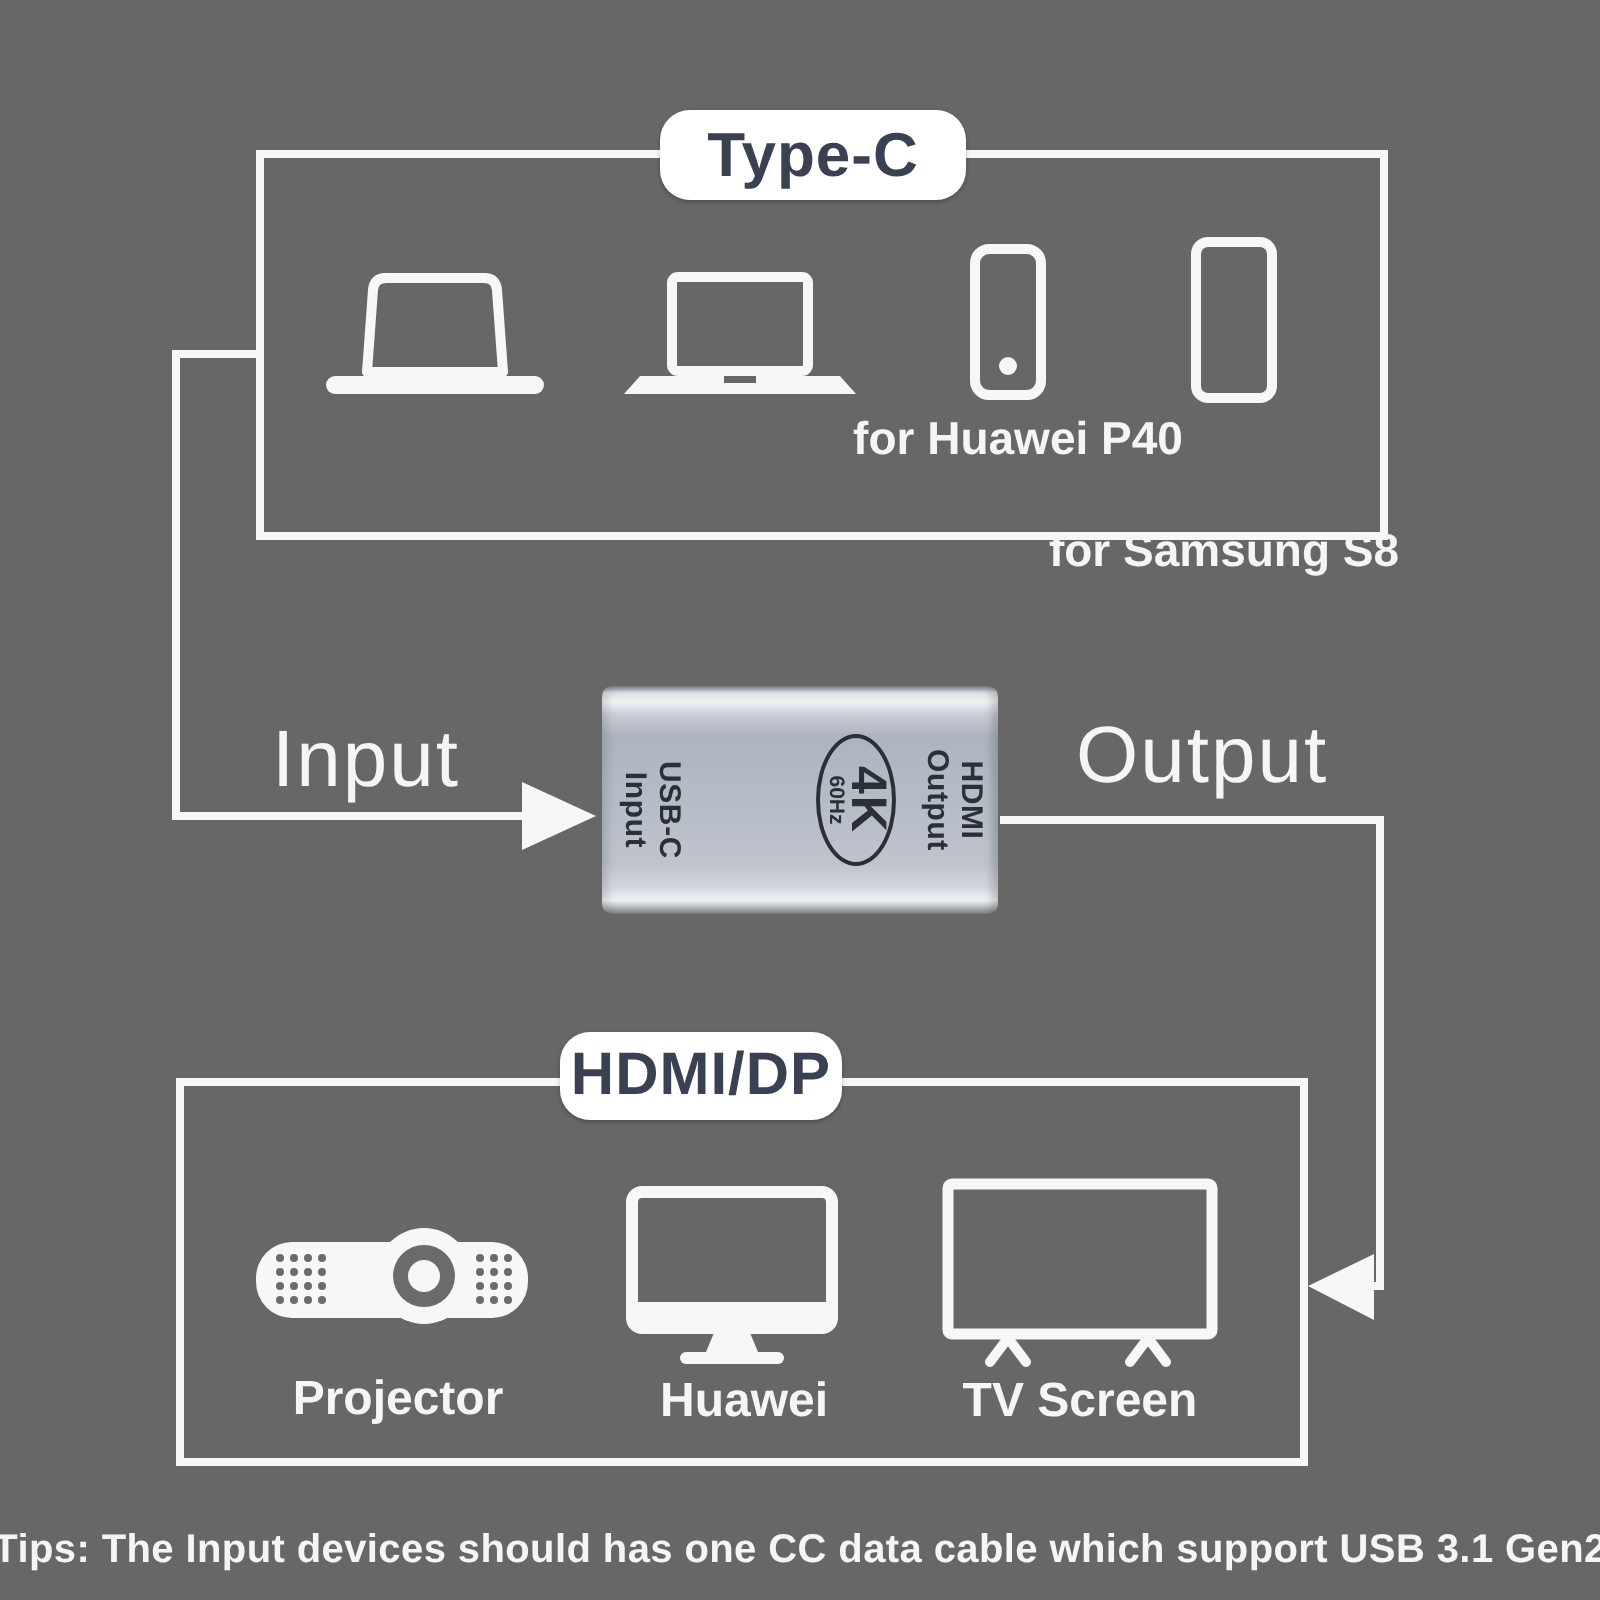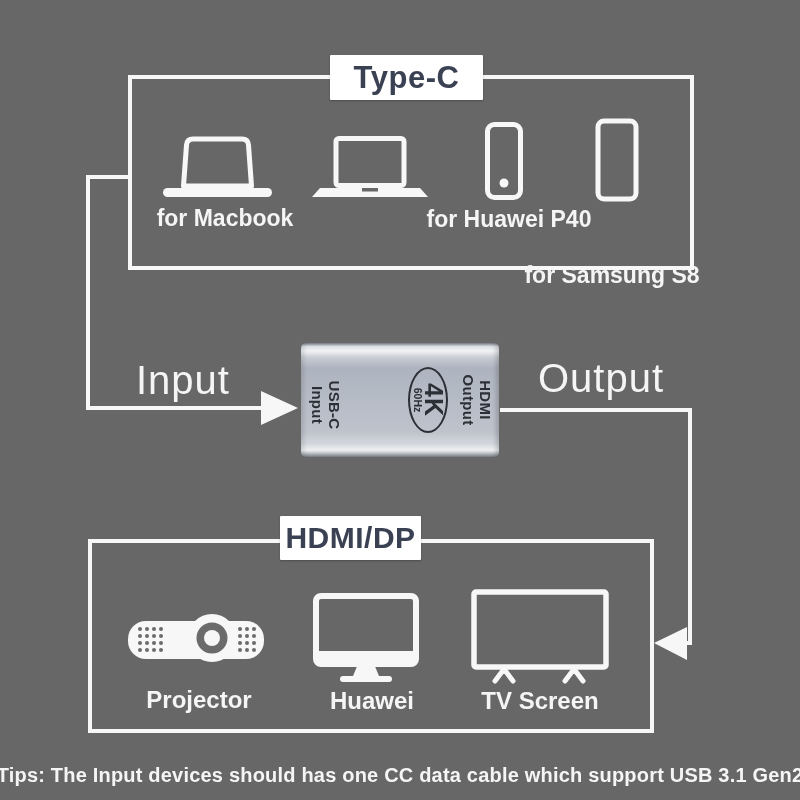--- a/index.html
+++ b/index.html
@@ -17,21 +17,21 @@
     background:var(--bg);
     font-family:"Liberation Sans", sans-serif;
     position:relative;
   }
   .stage{position:absolute;inset:0;width:800px;height:800px;}
   svg.flow{position:absolute;left:0;top:0;}
 
   .badge{
     position:absolute;
     background:var(--badge-bg);
-    border-radius:1px;
+    border-radius:15px;
     display:flex;align-items:center;justify-content:center;
     color:var(--badge-text);
     font-weight:bold;
     letter-spacing:.5px;
     box-shadow:0 1px 2px rgba(0,0,0,.25);
   }
   .badge.typec{left:330px;top:55px;width:153px;height:45px;font-size:31px;}
   .badge.hdmidp{left:280px;top:516px;width:141px;height:44px;font-size:30px;}
 
   .dev-label{
@@ -112,21 +112,20 @@
     <span>Type-C</span>
   </div>
   <div class="badge hdmidp">
     <span>HDMI/DP</span>
   </div>
 
   <svg class="icon" style="left:160px;top:136px;" width="115" height="64" viewBox="0 0 115 64">
     <path d="M33,3 h49 q6,0 6.5,6 l3,41 h-68 l3,-41 q0.5,-6 6.5,-6 z" fill="none" stroke="#f7f7f7" stroke-width="5" stroke-linejoin="round"></path>
     <rect x="3" y="52" width="109" height="9" rx="4.5" fill="#f7f7f7"></rect>
   </svg>
-  <div class="dev-label" style="left:225px;top:205px;">for Macbook</div>
 
   <svg class="icon" style="left:310px;top:136px;" width="120" height="64" viewBox="0 0 120 64">
     <rect x="26" y="2.5" width="68" height="47" rx="3" fill="none" stroke="#f7f7f7" stroke-width="5"></rect>
     <polygon points="10,52 110,52 118,61 2,61" fill="#f7f7f7"></polygon>
     <rect x="52" y="52" width="16" height="3.5" fill="#676767"></rect>
   </svg>
 
   <svg class="icon" style="left:484px;top:121px;" width="40" height="80" viewBox="0 0 40 80">
     <rect x="3.5" y="3.5" width="33" height="73" rx="7" fill="none" stroke="#f7f7f7" stroke-width="5"></rect>
     <circle cx="20" cy="62" r="4.5" fill="#f7f7f7"></circle>

